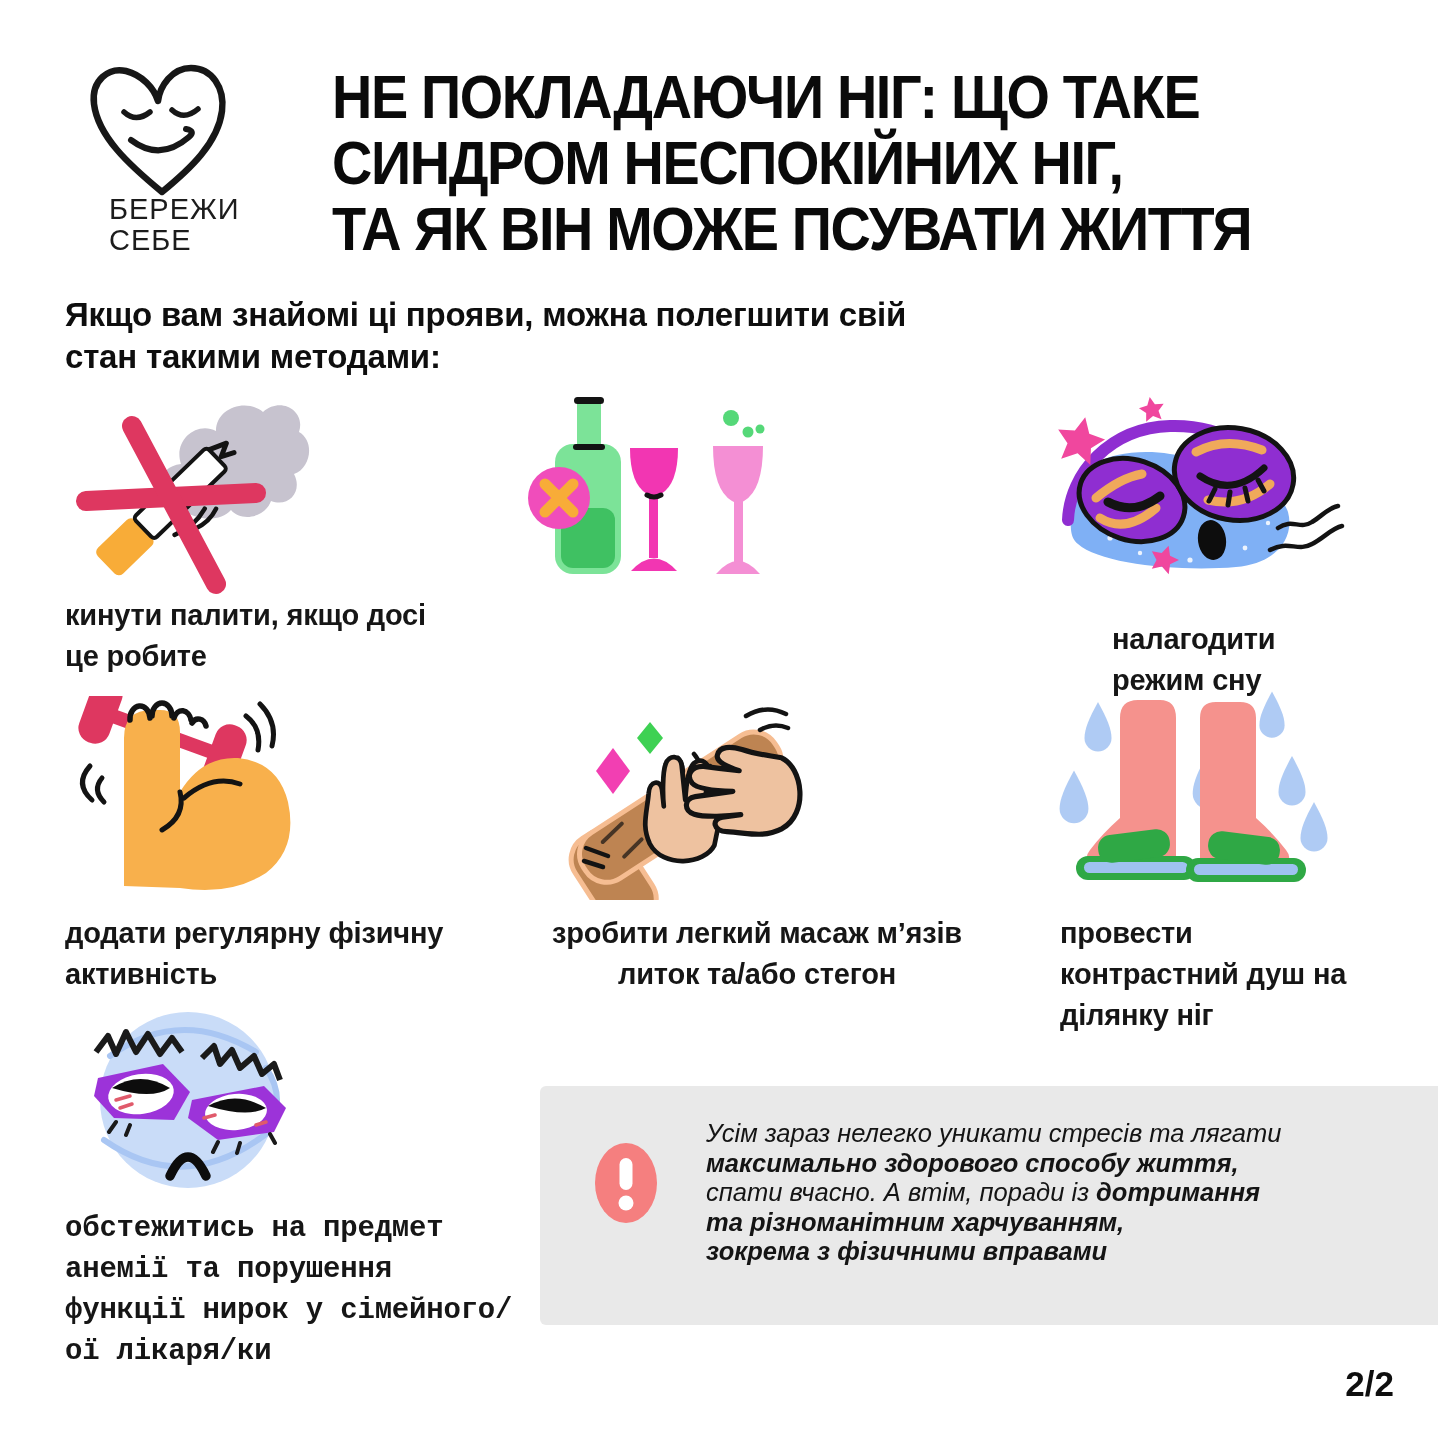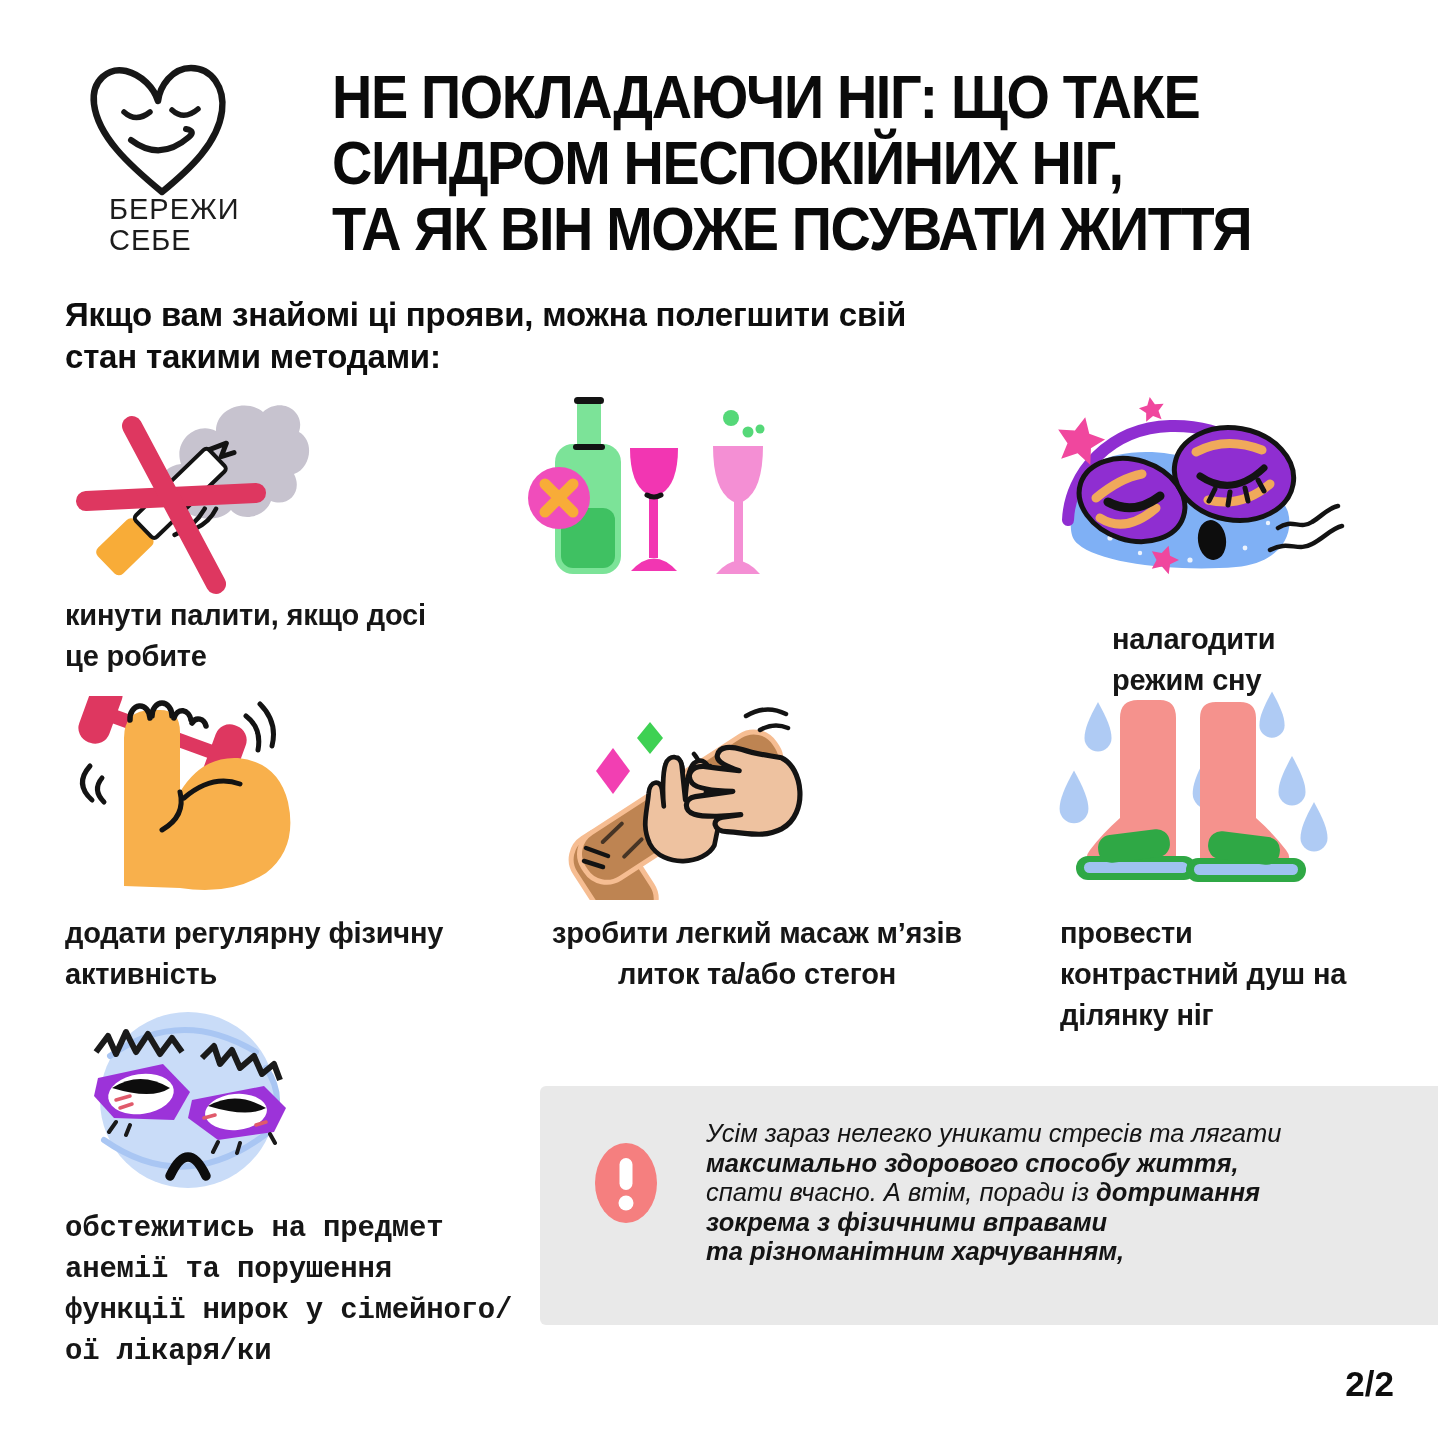--- a/index.html
+++ b/index.html
@@ -213,20 +213,20 @@
   <div class="abs infobox">
     <svg class="warn-icon" viewBox="0 0 64 82" fill="none">
       <ellipse cx="32" cy="41" rx="31" ry="40" fill="#F57F7F"></ellipse>
       <rect x="25.5" y="16" width="13" height="32" rx="6.5" fill="#ffffff"></rect>
       <circle cx="32" cy="61" r="7.5" fill="#ffffff"></circle>
     </svg>
     <div class="ib-text">
       <div class="ib-line"><span>Усім зараз нелегко уникати стресів та лягати</span><strong></strong></div>
       <div class="ib-line"><span></span><strong>максимально здорового способу життя,</strong></div>
       <div class="ib-line"><span>спати вчасно. А втім, поради із </span><strong>дотримання</strong></div>
+      <div class="ib-line"><span></span><strong>та різноманітним харчуванням,</strong></div>
       <div class="ib-line"><span></span><strong>зокрема з фізичними вправами</strong></div>
-      <div class="ib-line"><span></span><strong>та різноманітним харчуванням,</strong></div>
     </div>
   </div>
 
   <div class="abs pagenum">2/2</div>
 
 </div>
 
 </body></html>

